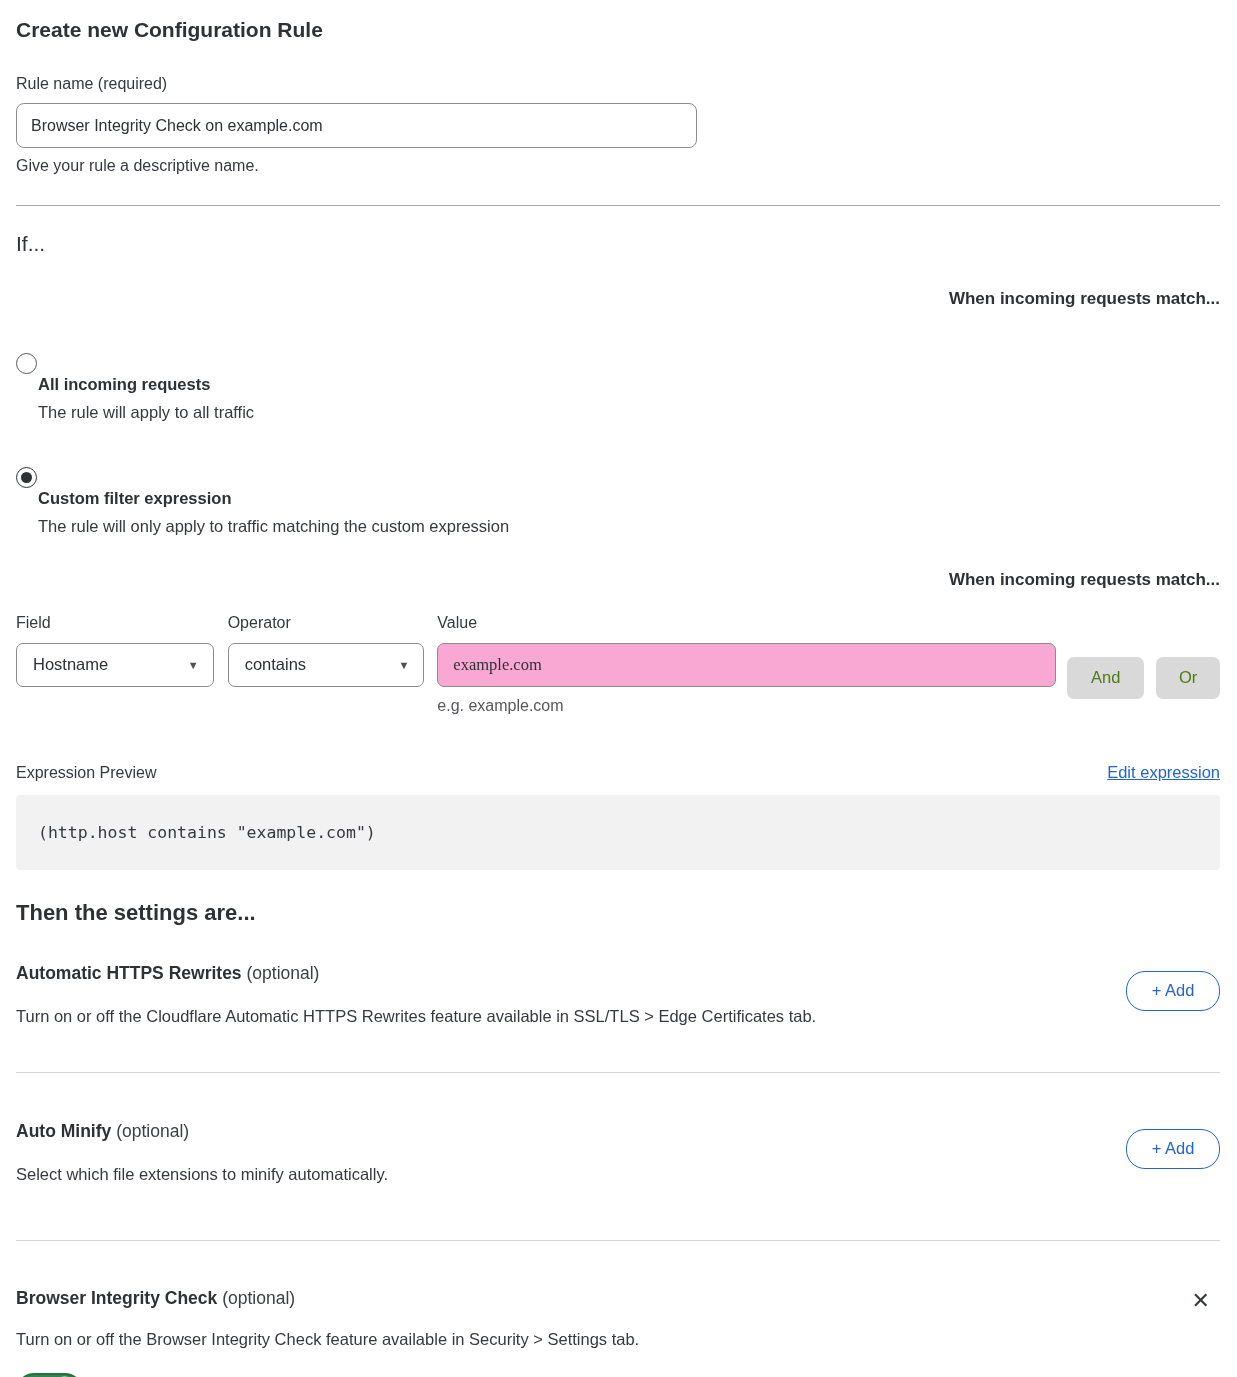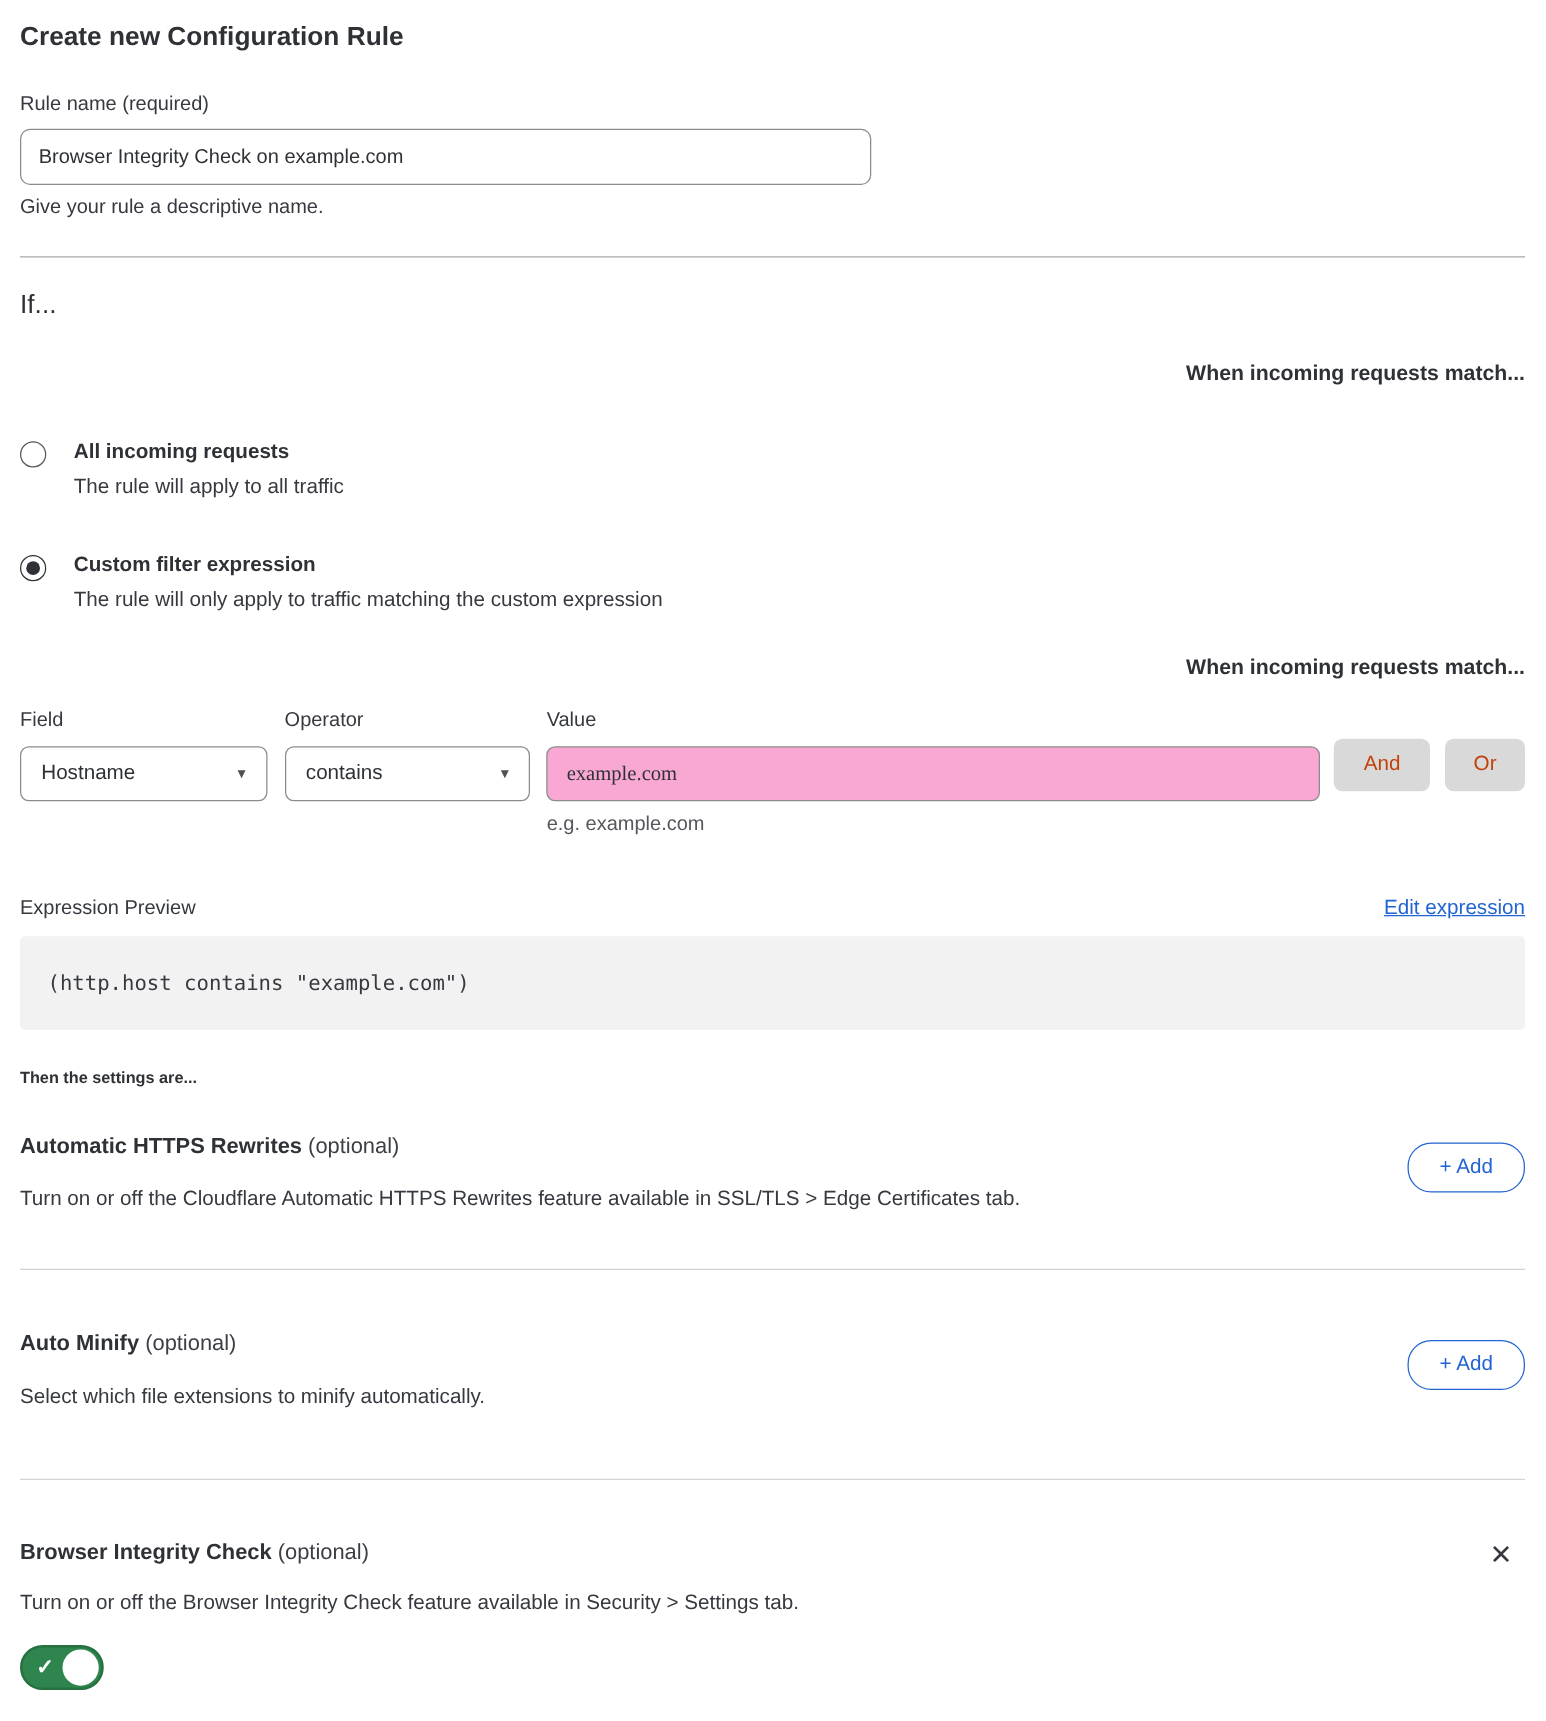--- a/index.html
+++ b/index.html
@@ -53,21 +53,21 @@
     margin-top: 26px;
   }
   .sub-heading {
     font-size: 17px;
     font-weight: 700;
     color: #2e3135;
     margin-top: 33px;
     text-align: right;
   }
 
-  .radio-option { display: flex; margin-top: 42px; cursor: pointer; }
+  .radio-option { display: flex; margin-top: 42px; cursor: pointer; flex-direction: column; }
   .radio-option + .radio-option { margin-top: 43px; }
   .radio-circle {
     width: 21px; height: 21px;
     border: 1.5px solid #55585c;
     border-radius: 50%;
     margin-top: 2px;
     flex: 0 0 auto;
     display: flex; align-items: center; justify-content: center;
     background: #fff;
   }
@@ -107,25 +107,25 @@
     font-family: Liberation Serif, serif;
     color: #2e3135;
     outline: none;
   }
   .value-helper { font-size: 16px; color: #56565c; margin-top: 10px; }
   .andor-btn {
     height: 42px;
     border: none;
     border-radius: 7px;
     background: #d9d9d9;
-    color: #c2410c;
+    color: #4d7c0f;
     font-size: 16.5px;
     font-family: "Liberation Sans", sans-serif;
     cursor: pointer;
-    margin-top: 23px;
+    margin-top: 43px;
   }
   .and-btn { width: 77px; margin-right: 12px; }
   .or-btn { width: 64px; }
 
   .expr-header {
     display: flex; justify-content: space-between; align-items: flex-end;
     margin-top: 48px;
   }
   .expr-label { font-size: 16px; color: #36393f; }
   .edit-link {
@@ -141,21 +141,21 @@
     height: 75px;
     display: flex; align-items: center;
     padding: 0 22px;
   }
   .code-text {
     font-family: "DejaVu Sans Mono", "Liberation Mono", monospace;
     font-size: 16.5px;
     color: #36393f;
   }
 
-  .settings-heading { font-size: 13px; font-weight: 700; color: #2e3135; margin-top: 30px; }
+  .settings-heading { font-size: 22px; font-weight: 700; color: #2e3135; margin-top: 30px; }
 
   .setting-section { display: flex; justify-content: space-between; align-items: flex-start; }
   .setting-left { max-width: 1050px; }
   .setting-title-row { font-size: 17.5px; }
   .setting-title { font-weight: 700; color: #2e3135; }
   .setting-optional { font-weight: 400; color: #3c3f44; }
   .setting-desc { font-size: 16.5px; color: #36393f; margin-top: 22px; line-height: 1.3; }
   .add-btn {
     width: 94px; height: 40px;
     background: #ffffff;

